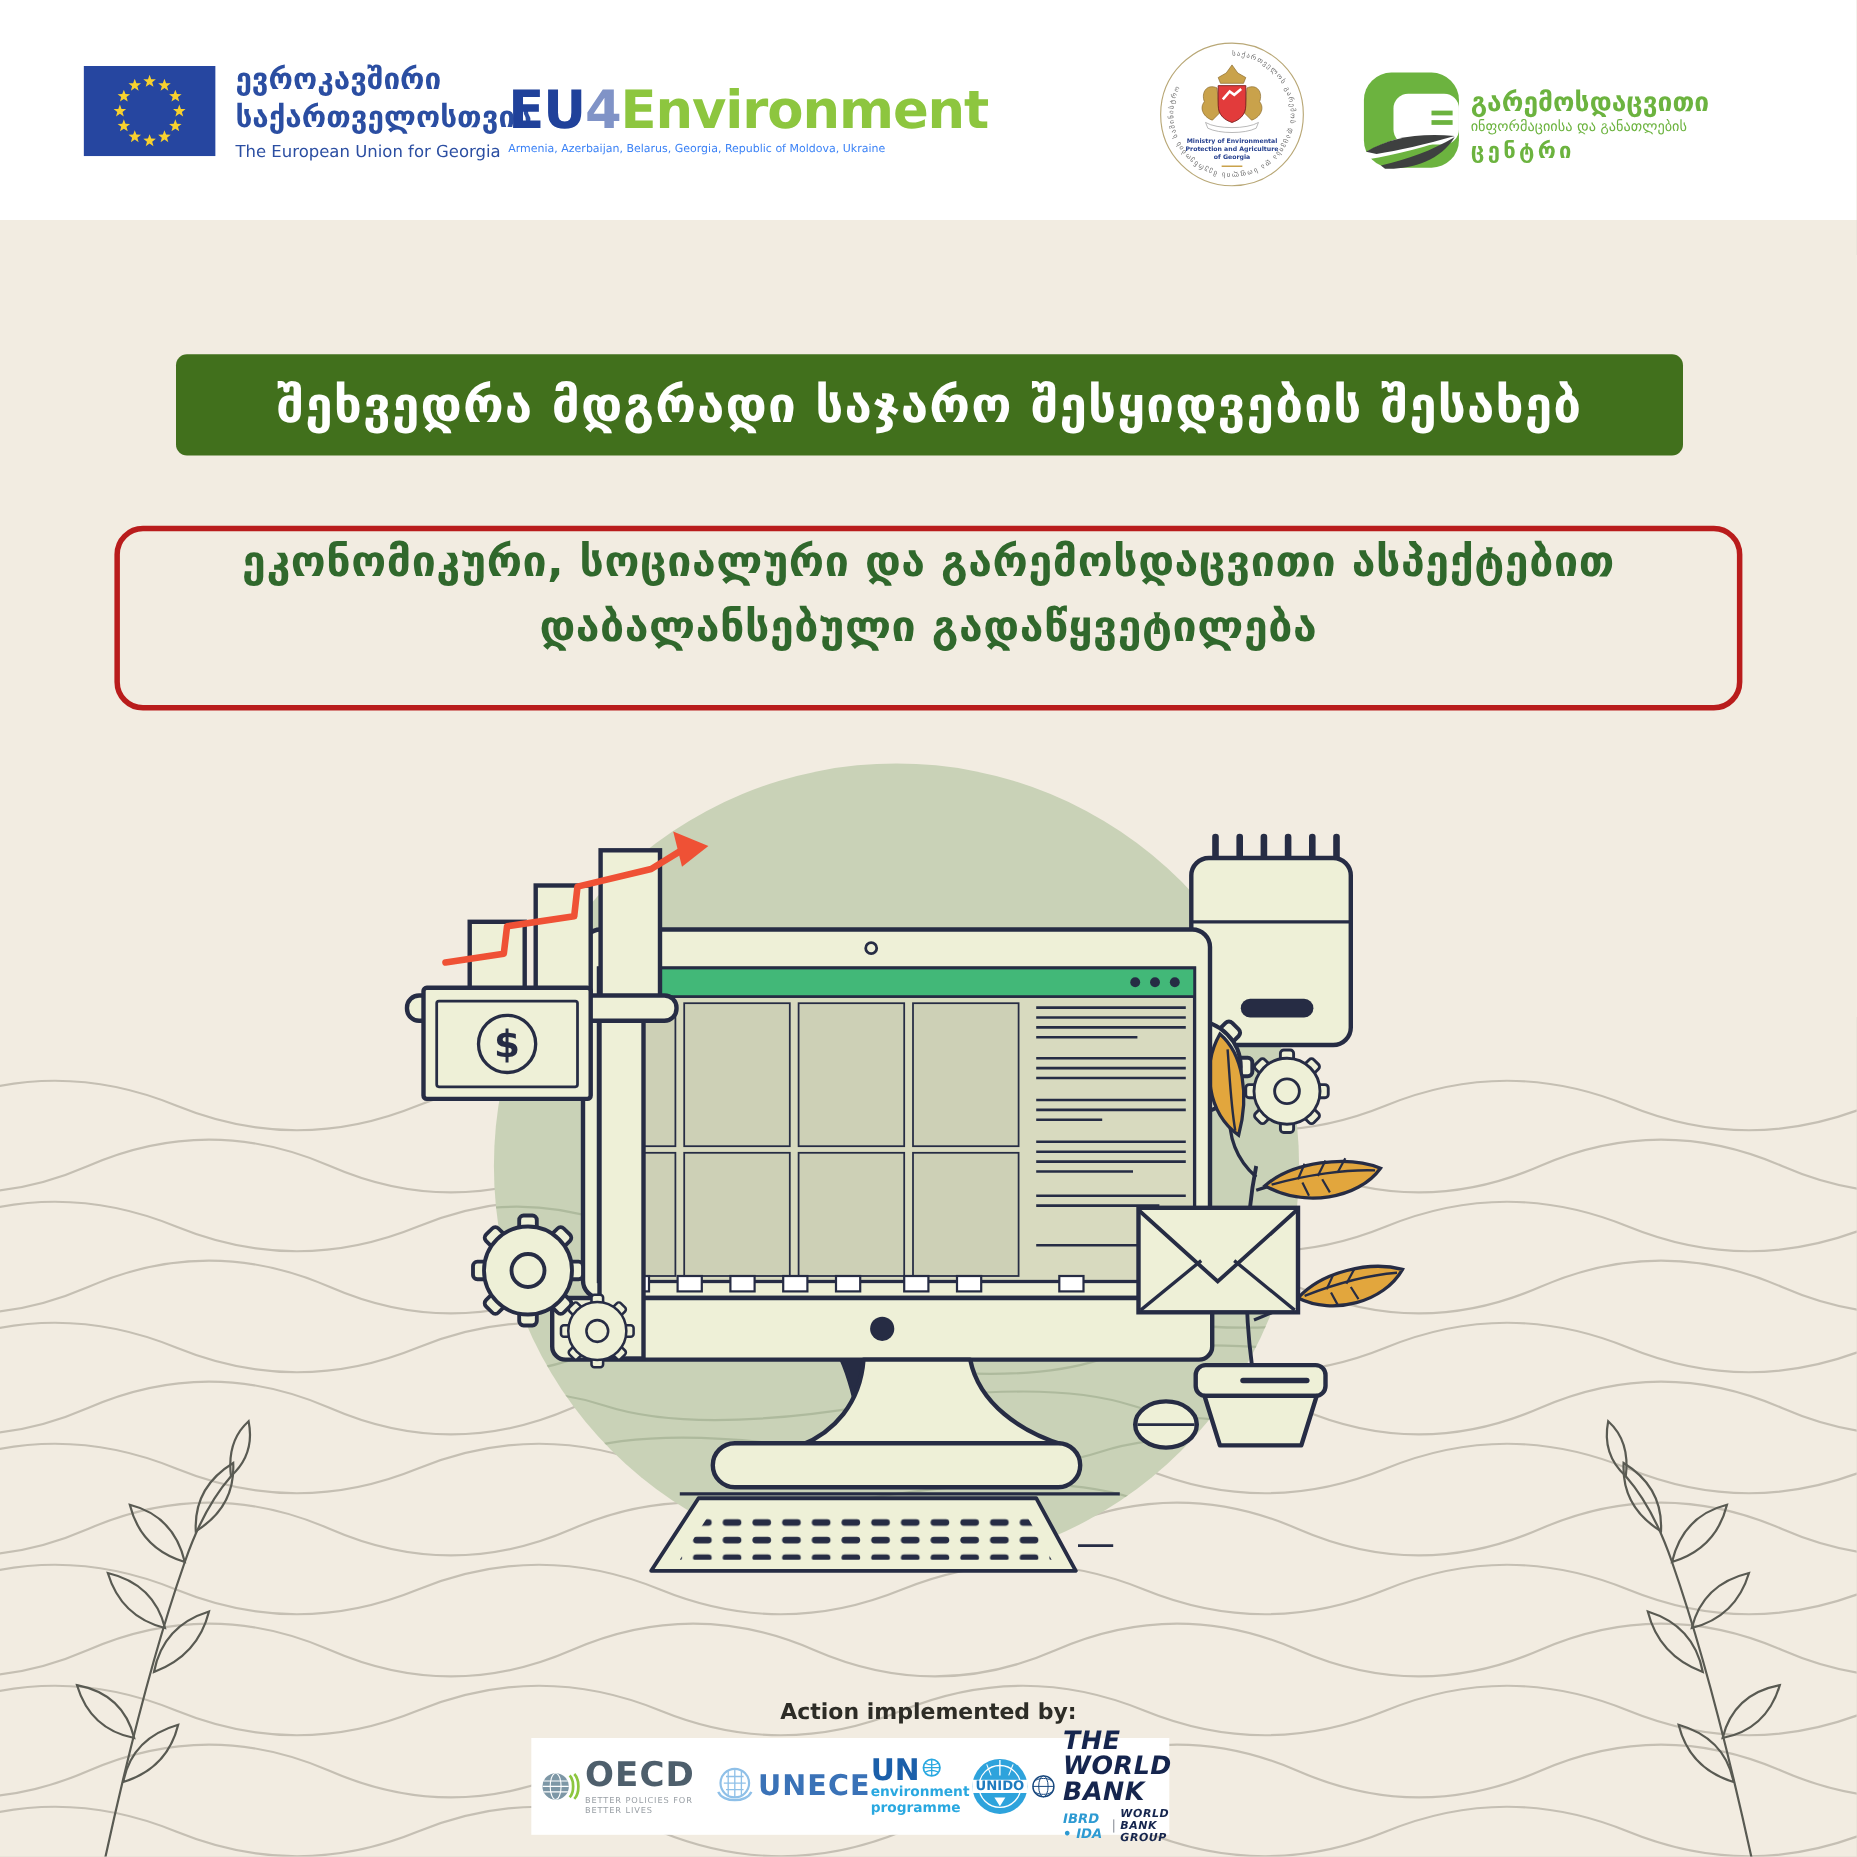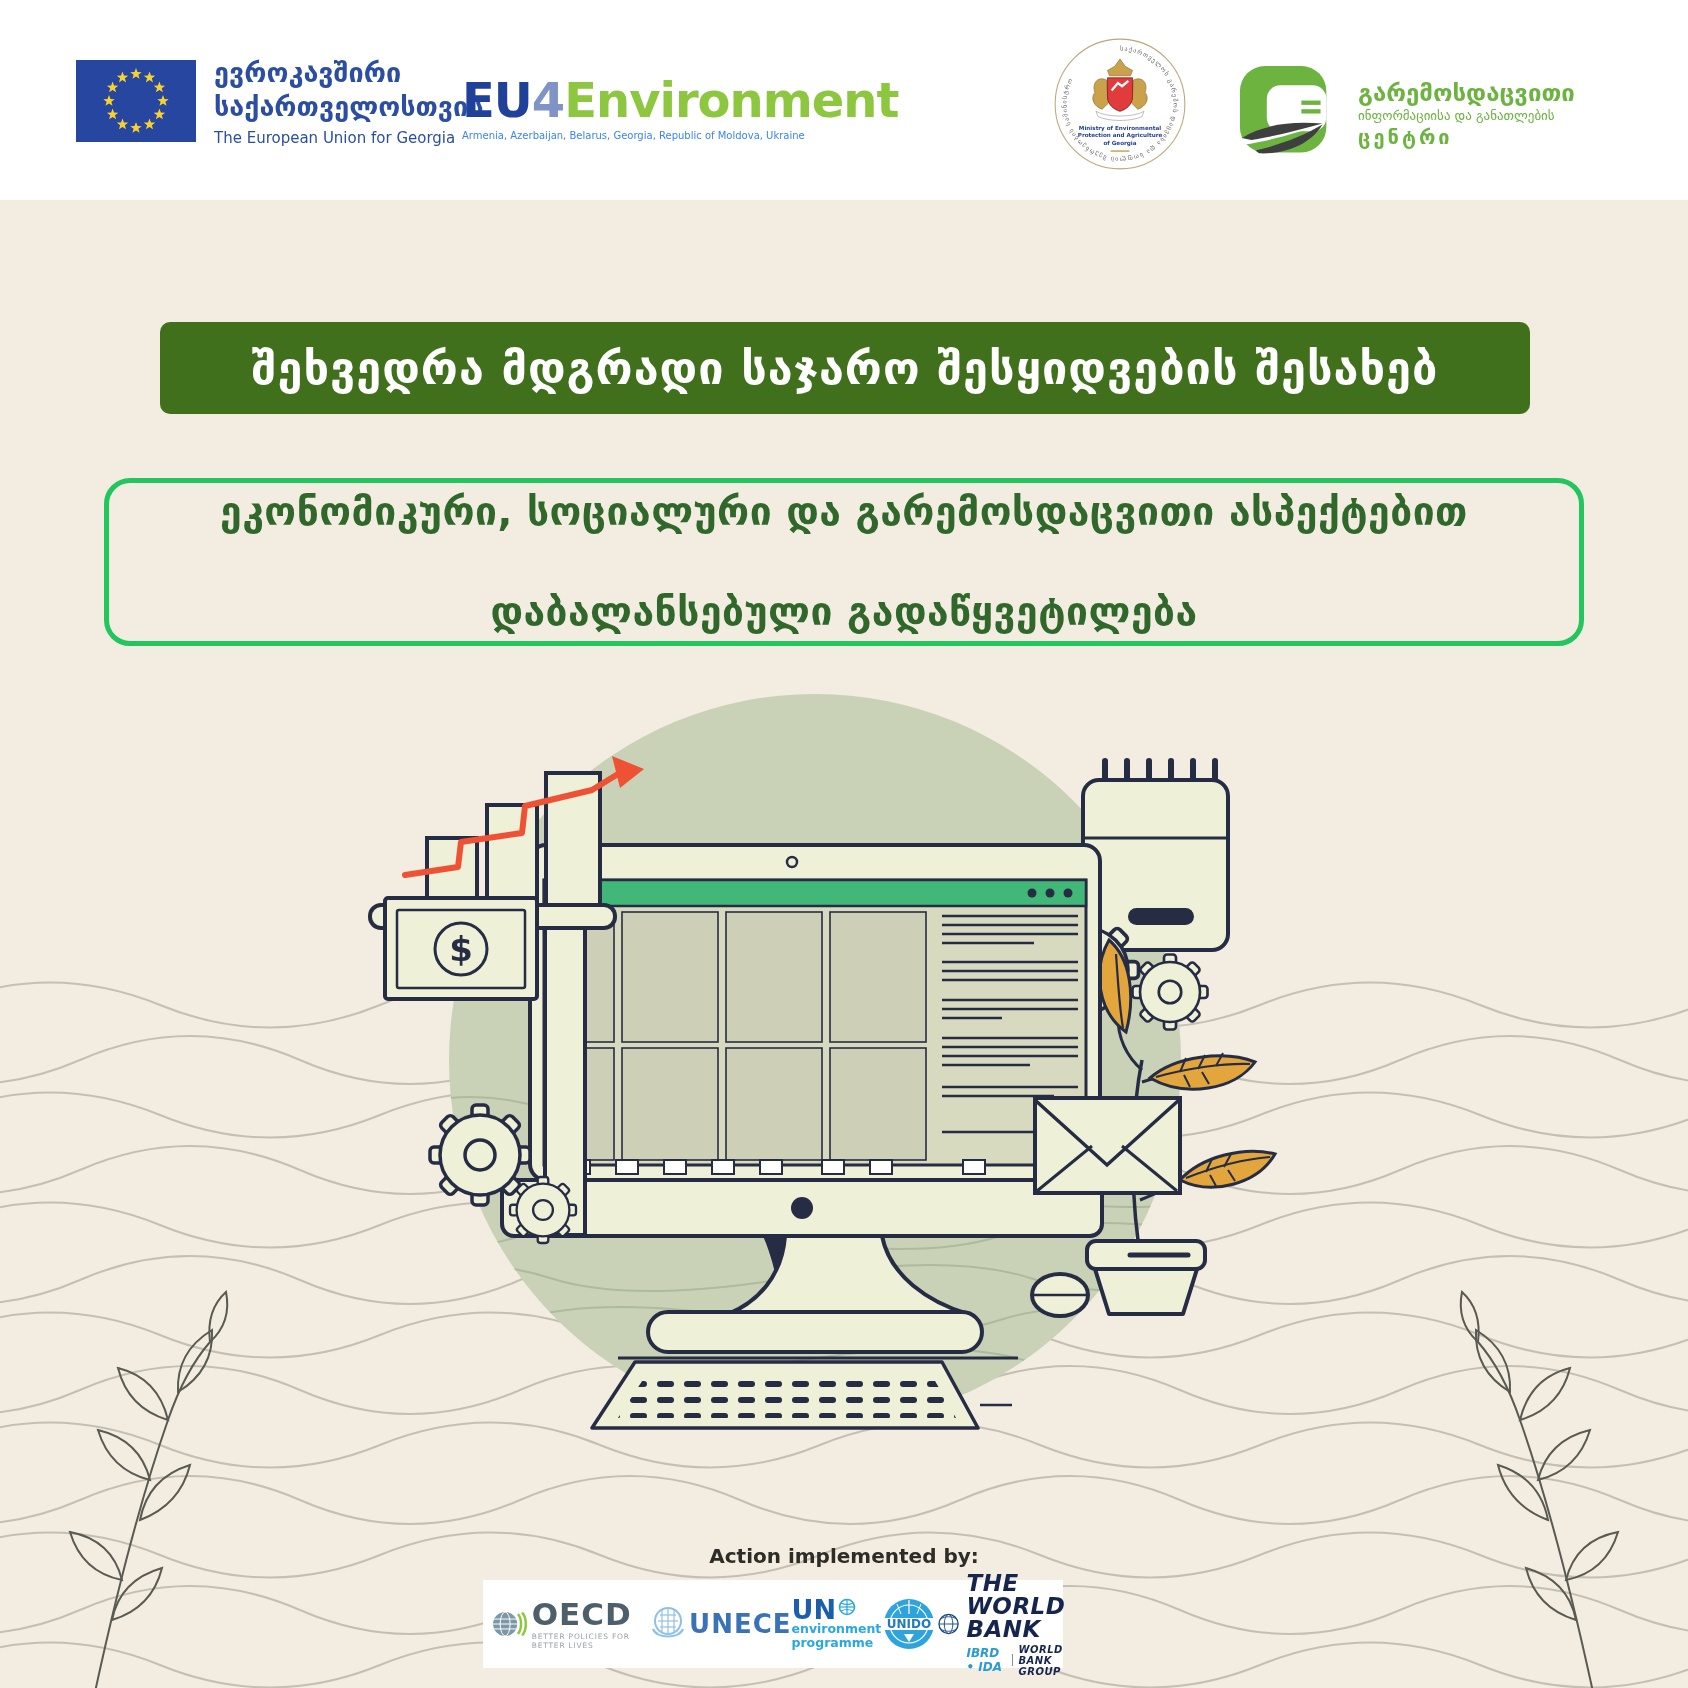--- a/index.html
+++ b/index.html
@@ -8,31 +8,31 @@
   
   .header{position:absolute;top:0;left:0;width:1688px;height:200px;background:#ffffff;z-index:6;}
   .logo-eu{position:absolute;left:76px;top:56px;display:flex;align-items:center;gap:18px;}
   .eu-geo{font-size:27px;font-weight:bold;color:#2b4ea2;line-height:1.25;}
   .eu-eng{font-size:15px;color:#2b4ea2;margin-top:5px;}
   .logo-eu4env{position:absolute;left:462px;top:76px;}
   .e4-line{font-size:48px;font-weight:bold;letter-spacing:-1px;line-height:1;}
   .e4-eu{color:#20419a;} .e4-four{color:#8093c7;font-weight:bold;} .e4-env{color:#8dc63f;}
   .e4-countries{font-size:10px;color:#3b82f6;margin-top:6px;}
   .logo-ministry{position:absolute;left:1052px;top:36px;}
-  .logo-eiec{position:absolute;left:1238px;top:64px;display:flex;align-items:center;gap:24px;}
+  .logo-eiec{position:absolute;left:1238px;top:64px;display:flex;align-items:center;gap:3px;}
   .eiec-text{color:#6cb33f;line-height:1.1;}
   .eiec-l1{font-size:24px;font-weight:bold;}
   .eiec-l2{font-size:13px;margin-top:3px;}
   .eiec-l3{font-size:20px;font-weight:bold;letter-spacing:3px;margin-top:3px;}
   
   .banner{position:absolute;left:160px;top:322px;width:1370px;height:92px;background:#41701c;
           border-radius:10px;display:flex;align-items:center;justify-content:center;z-index:4;}
   .banner-text{color:#ffffff;font-size:45px;font-weight:bold;letter-spacing:1px;}
-  .subtitle-box{position:absolute;left:104px;top:478px;width:1470px;height:158px;border:5px solid #22c55e;
-          border-radius:26px;display:flex;flex-direction:column;align-items:center;justify-content:space-between;z-index:4;}
+  .subtitle-box{position:absolute;left:104px;top:478px;width:1470px;height:158px;border:5px solid #b91c1c;
+          border-radius:26px;display:flex;flex-direction:column;align-items:center;justify-content:flex-start;z-index:4;}
   .subtitle-line{color:#30682c;font-size:39px;font-weight:bold;line-height:1.5;letter-spacing:.5px;}
   
   .bg-waves{position:absolute;left:0;top:0;z-index:1;}
   .illustration{position:absolute;left:330px;top:640px;z-index:2;}
   
   .footer-caption{position:absolute;left:0;top:1544px;width:1688px;text-align:center;z-index:5;
           font-size:20px;font-weight:600;color:#2d2c26;}
   .logo-strip{position:absolute;left:483px;top:1580px;width:580px;height:88px;background:#ffffff;z-index:5;
           display:flex;align-items:center;justify-content:space-between;padding:0 8px;box-sizing:border-box;}
   .strip-divider{width:1px;height:62px;background:#d7d6d2;}

